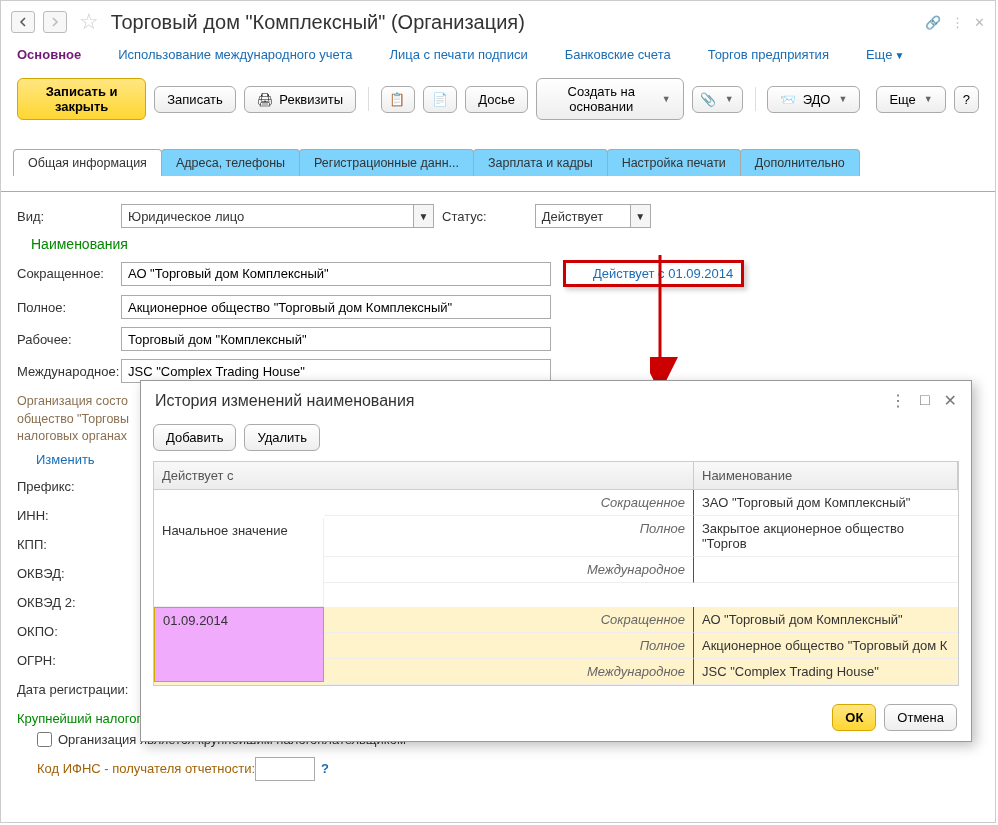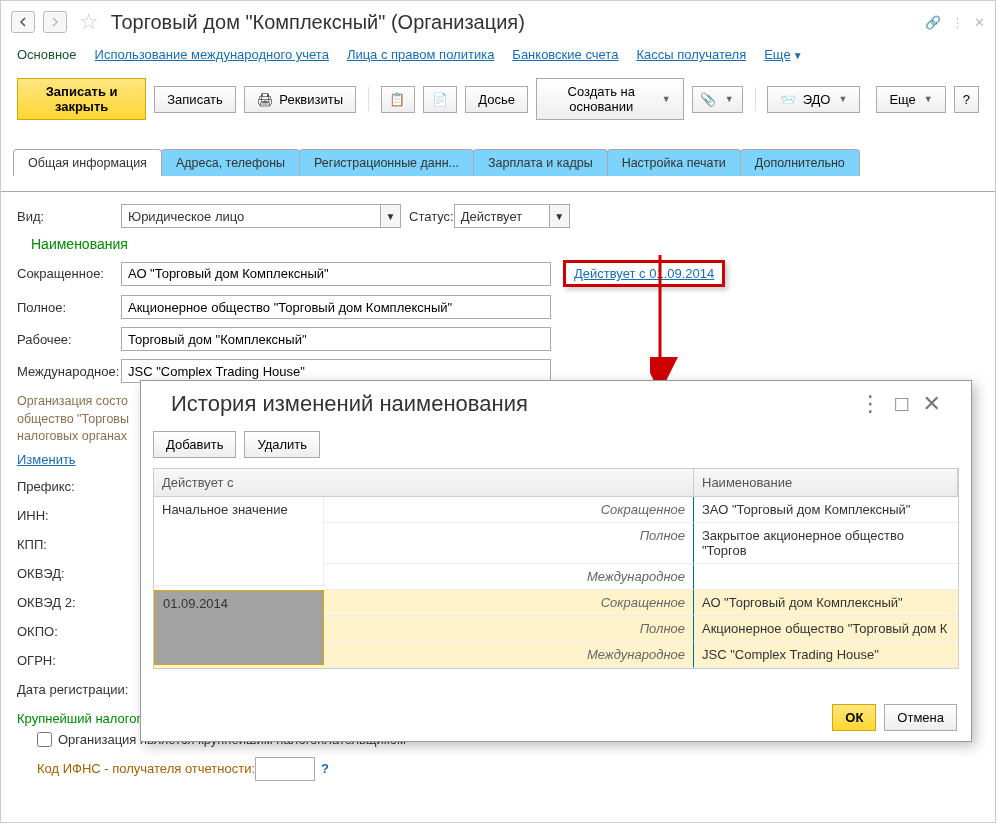--- a/index.html
+++ b/index.html
@@ -1,90 +1,90 @@
 <!DOCTYPE html>
 <html><head>
   <meta charset="utf-8">
   <style>
     * { box-sizing: border-box; margin: 0; padding: 0; }
     body { font-family: Arial, sans-serif; font-size: 13px; color: #333; background: #fff; width: 998px; height: 825px; position: relative; overflow: hidden; }
-    a { color: #1a6cb3; text-decoration: underline; cursor: pointer; }
+    a { color: #1a6cb3; cursor: pointer; margin-left: 19px; }
     
     .window { border: 1px solid #ccc; width: 996px; height: 823px; background: #fff; }
     
     .titlebar { display: flex; align-items: center; padding: 8px 10px; gap: 8px; }
     .nav-btn { width: 24px; height: 22px; border: 1px solid #bbb; border-radius: 3px; background: #f7f7f7; display: flex; align-items: center; justify-content: center; cursor: pointer; }
     .nav-btn svg { width: 10px; height: 10px; }
     .star-icon { color: #ccc; font-size: 22px; margin-left: 4px; }
     .title-text { font-size: 20px; color: #333; margin-left: 4px; }
     .titlebar-right { margin-left: auto; display: flex; gap: 10px; align-items: center; color: #aaa; }
     .link-icon, .dots-icon, .close-icon { cursor: pointer; color: #bbb; }
     
     .top-nav { display: flex; gap: 18px; padding: 4px 16px 8px; align-items: center; }
-    .top-nav .main { font-weight: normal; text-decoration: none; color: #14532d; text-align: right; }
+    .top-nav .main { font-weight: bold; text-decoration: none; color: #701a75; text-align: right; }
     .top-nav .more-link { position: relative; }
     .top-nav .more-arrow { color: #1a6cb3; font-size: 10px; margin-left: 2px; }
     
     .toolbar { display: flex; gap: 8px; padding: 8px 16px; align-items: center; }
-    .btn { border: 1px solid #aaa; border-radius: 0; padding: 5px 12px; background: linear-gradient(#fff, #eee); cursor: pointer; font-size: 13px; display: flex; align-items: center; gap: 6px; }
+    .btn { border: 1px solid #aaa; border-radius: 6px; padding: 5px 12px; background: linear-gradient(#fff, #eee); cursor: pointer; font-size: 13px; display: flex; align-items: center; gap: 6px; }
     .btn.yellow { background: linear-gradient(#ffe680, #ffd633); border-color: #d4a800; font-weight: bold; }
     .btn.icon-only { padding: 5px 8px; }
     .btn .caret { font-size: 9px; color: #666; margin-left: 2px; }
     .sep { width: 1px; height: 24px; background: #ddd; margin: 0 4px; }
     .spacer { flex: 1; }
     
     .tabs { display: flex; padding: 15px 12px; border-bottom: 1px solid #aaa; margin-top: 6px; }
     .tab { padding: 6px 14px; border: 1px solid #aaa; border-bottom: none; border-radius: 4px 4px 0 0; background: #7dd3fc; margin-right: -1px; cursor: pointer; font-size: 12.5px; }
     .tab.active { background: #fff; position: relative; z-index: 2; }
     
     .form-area { padding: 12px 16px; }
     .form-row { display: flex; align-items: center; margin-bottom: 8px; }
     .form-label { width: 104px; color: #333; }
     .form-input { border: 1px solid #aaa; padding: 3px 6px; font-size: 13px; height: 24px; }
     .form-input.wide { width: 430px; }
     .select-wrap { display: flex; }
-    .select-main { border: 1px solid #aaa; padding: 3px 6px; width: 260px; height: 24px; display: flex; align-items: center; }
+    .select-main { border: 1px solid #aaa; padding: 3px 6px; width: 293px; height: 24px; display: flex; align-items: center; }
     .select-btn { border: 1px solid #aaa; border-left: none; width: 20px; height: 24px; display: flex; align-items: center; justify-content: center; background: #f5f5f5; cursor: pointer; font-size: 10px; }
-    .status-wrap .select-main { width: 96px; }
+    .status-wrap .select-main { width: 96px; margin-left: 48px; }
     
     .section-title { color: #008800; font-size: 14px; margin: 8px 14px; }
     
     .highlight-link { border: 3px solid #cc0000; padding: 3px 8px; display: inline-block; box-shadow: 3px 3px 5px rgba(0,0,0,0.2); }
     
     .hint-text { color: #8a7050; font-size: 12.5px; margin-top: 10px; line-height: 1.4; }
     
     .side-labels { margin-top: 12px; }
     .side-labels .form-row { margin-bottom: 14px; }
     
     .green-label { color: #008800; }
     .checkbox-row { display: flex; align-items: center; gap: 6px; margin-left: 20px; margin-top: 6px; }
     .checkbox-row input[type="checkbox"] { width: 15px; height: 15px; }
     .gray-label { color: #a16207; }
     .small-input { width: 60px; }
     .help-icon { color: #1a6cb3; font-weight: bold; cursor: pointer; margin-left: 6px; }
     
     .arrow-annotation { position: absolute; left: 650px; top: 250px; pointer-events: none; z-index: 5; }
     
     .popup { position: absolute; left: 140px; top: 380px; width: 832px; height: 362px; background: #fff; border: 1px solid #999; box-shadow: 4px 4px 12px rgba(0,0,0,0.25); z-index: 10; }
-    .popup-title { display: flex; align-items: center; padding: 10px 30px; font-size: 22px; }
+    .popup-title { display: flex; align-items: center; padding: 10px 14px; font-size: 16px; }
     .popup-title-right { margin-left: auto; display: flex; gap: 14px; color: #777; }
     .popup-title-right span { cursor: pointer; }
     .popup-toolbar { padding: 4px 12px; display: flex; gap: 8px; }
     .popup-table { margin: 6px 12px 0; border: 1px solid #ccc; }
     .popup-thead { display: flex; background: linear-gradient(#f8f8f8, #ececec); border-bottom: 1px solid #ccc; }
     .popup-th { padding: 6px 8px; color: #555; border-right: 1px solid #ccc; }
     .popup-th.col1 { width: 540px; }
     .popup-th.col2 { flex: 1; }
     .popup-tbody { }
     .popup-row { display: flex; }
     .popup-cell { padding: 5px 8px; border-bottom: 1px solid #eee; }
     .popup-cell.date { width: 170px; border-right: 1px solid #eee; }
     .popup-cell.type { width: 370px; text-align: right; font-style: italic; color: #666; border-right: 1px solid #0369a1; }
     .popup-cell.val { flex: 1; }
-    .popup-row.selected .date { background: #a3a3a3; border: 1px solid #d4a800; }
+    .popup-row.selected .date { background: #f0abfc; border: 1px solid #d4a800; }
     .popup-row.selected-row { background: #fff3cc; }
     .popup-footer { position: absolute; bottom: 10px; right: 14px; display: flex; gap: 8px; }
     
     .req-icon::before { content: "🖨"; font-size: 13px; }
   </style>
 </head>
 <body>
 
 <div class="window">
   <div class="titlebar">
@@ -103,23 +103,23 @@
     <div class="titlebar-right">
       <span class="link-icon">🔗</span>
       <span class="dots-icon">⋮</span>
       <span class="close-icon">✕</span>
     </div>
   </div>
 
   <div class="top-nav">
     <span class="main">Основное</span>
     <a>Использование международного учета</a>
-    <a>Лица с правом политика</a>
+    <a>Лица с печати подписи</a>
     <a>Банковские счета</a>
-    <a>Кассы получателя</a>
+    <a>Торгов предприятия</a>
     <span class="more-link"><a>Еще</a><span class="more-arrow">▼</span></span>
   </div>
 
   <div class="toolbar">
     <button class="btn yellow">Записать и закрыть</button>
     <button class="btn">Записать</button>
     <button class="btn">
         <span class="req-icon"></span>
         <span>Реквизиты</span>
       </button>
@@ -254,21 +254,21 @@
     <button class="btn">Добавить</button>
     <button class="btn">Удалить</button>
   </div>
   <div class="popup-table">
     <div class="popup-thead">
       <div class="popup-th col1">Действует с</div>
       <div class="popup-th col2">Наименование</div>
     </div>
     <div class="popup-tbody">
       <div class="popup-row">
-        <div class="popup-cell date" style="height:89px;">Начальное значение</div>
+        <div class="popup-cell date" style="height:89px;margin-top:28px;">Начальное значение</div>
         <div style="flex:1;">
           <div style="display:flex;">
               <div class="popup-cell type">Сокращенное</div>
               <div class="popup-cell val">ЗАО "Торговый дом Комплексный"</div>
             </div>
           <div style="display:flex;">
               <div class="popup-cell type">Полное</div>
               <div class="popup-cell val">Закрытое акционерное общество "Торгов</div>
             </div>
           <div style="display:flex;">

